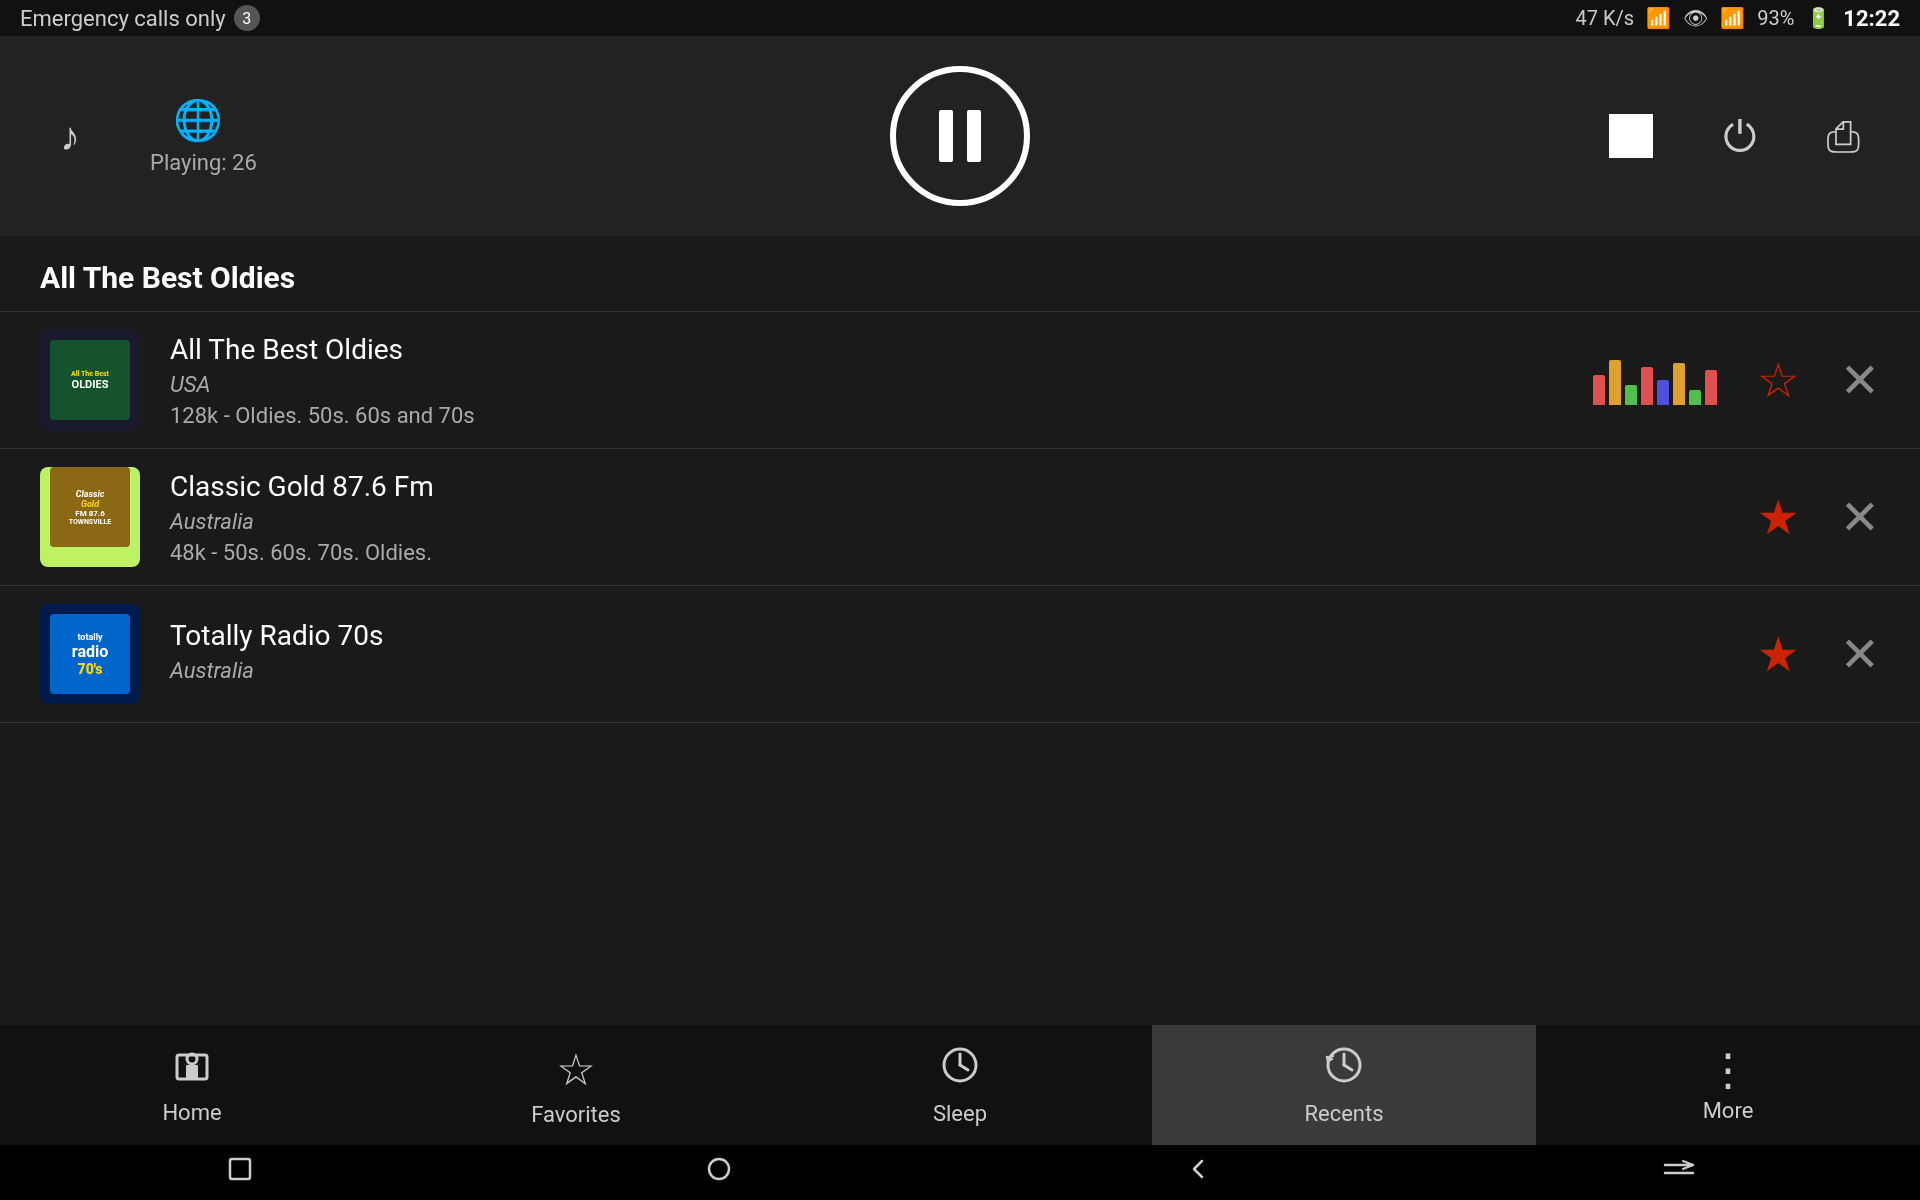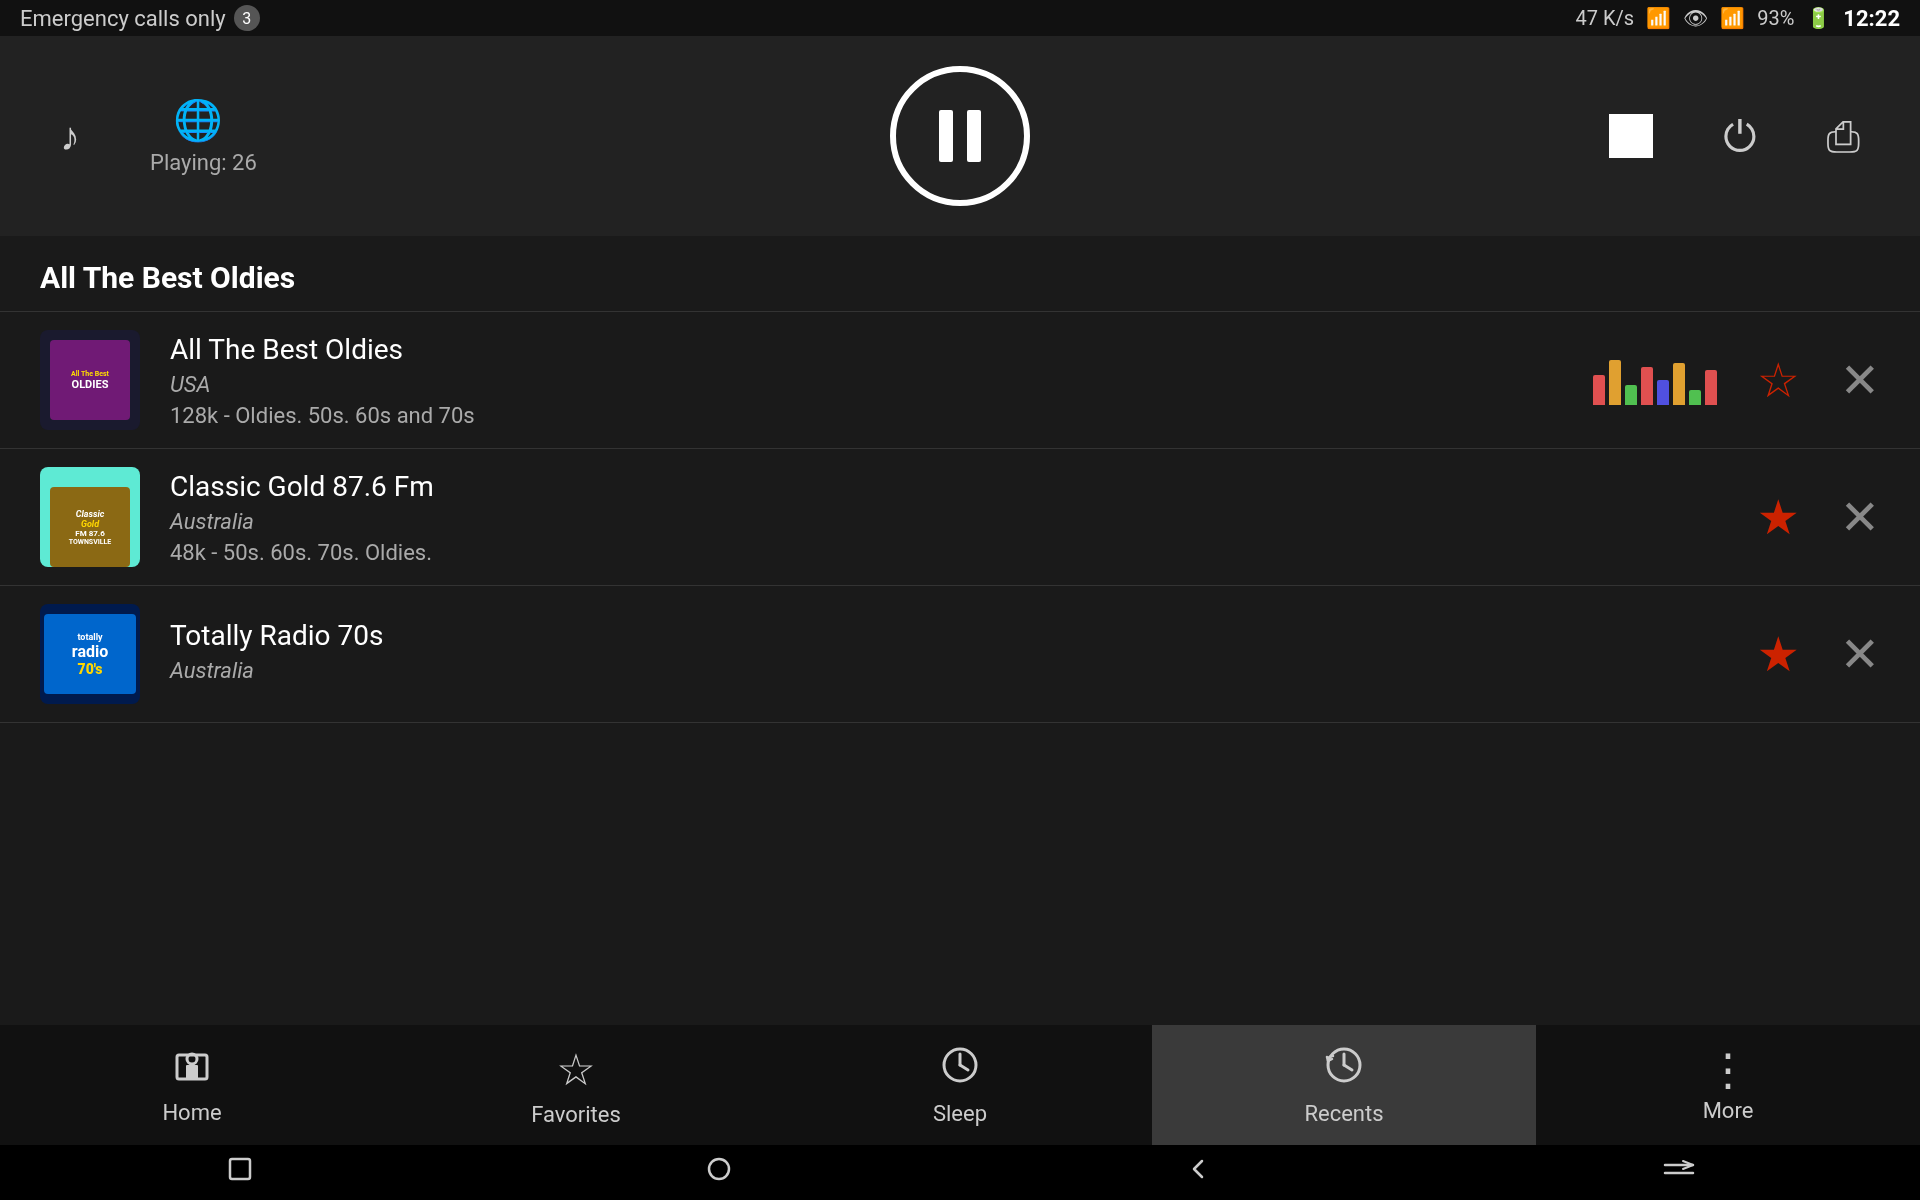--- a/index.html
+++ b/index.html
@@ -155,37 +155,37 @@
     .logo-all-best {
       background: #1a1a2e;
       display: flex;
       align-items: center;
       justify-content: center;
       width: 100%;
       height: 100%;
       position: relative;
     }
     .logo-all-best-inner {
-      background: #701a75;
+      background: #14532d;
       width: 80px;
       height: 80px;
       border-radius: 4px;
       display: flex;
       flex-direction: column;
       align-items: center;
       justify-content: center;
       font-size: 9px;
       color: white;
       text-align: center;
       font-weight: bold;
     }
     .logo-classic-gold {
-      background: #5eead4;
-      display: flex;
-      align-items: flex-end;
+      background: #bef264;
+      display: flex;
+      align-items: flex-start;
       justify-content: center;
       width: 100%;
       height: 100%;
     }
     .logo-classic-gold-inner {
       background: #8B6914;
       width: 80px;
       height: 80px;
       border-radius: 4px;
       display: flex;
@@ -200,21 +200,21 @@
     .logo-totally-radio {
       background: #001a4d;
       display: flex;
       align-items: center;
       justify-content: center;
       width: 100%;
       height: 100%;
     }
     .logo-totally-radio-inner {
       background: #0066cc;
-      width: 92px;
+      width: 80px;
       height: 80px;
       border-radius: 4px;
       display: flex;
       flex-direction: column;
       align-items: center;
       justify-content: center;
       font-size: 8px;
       color: white;
       text-align: center;
       font-weight: bold;

